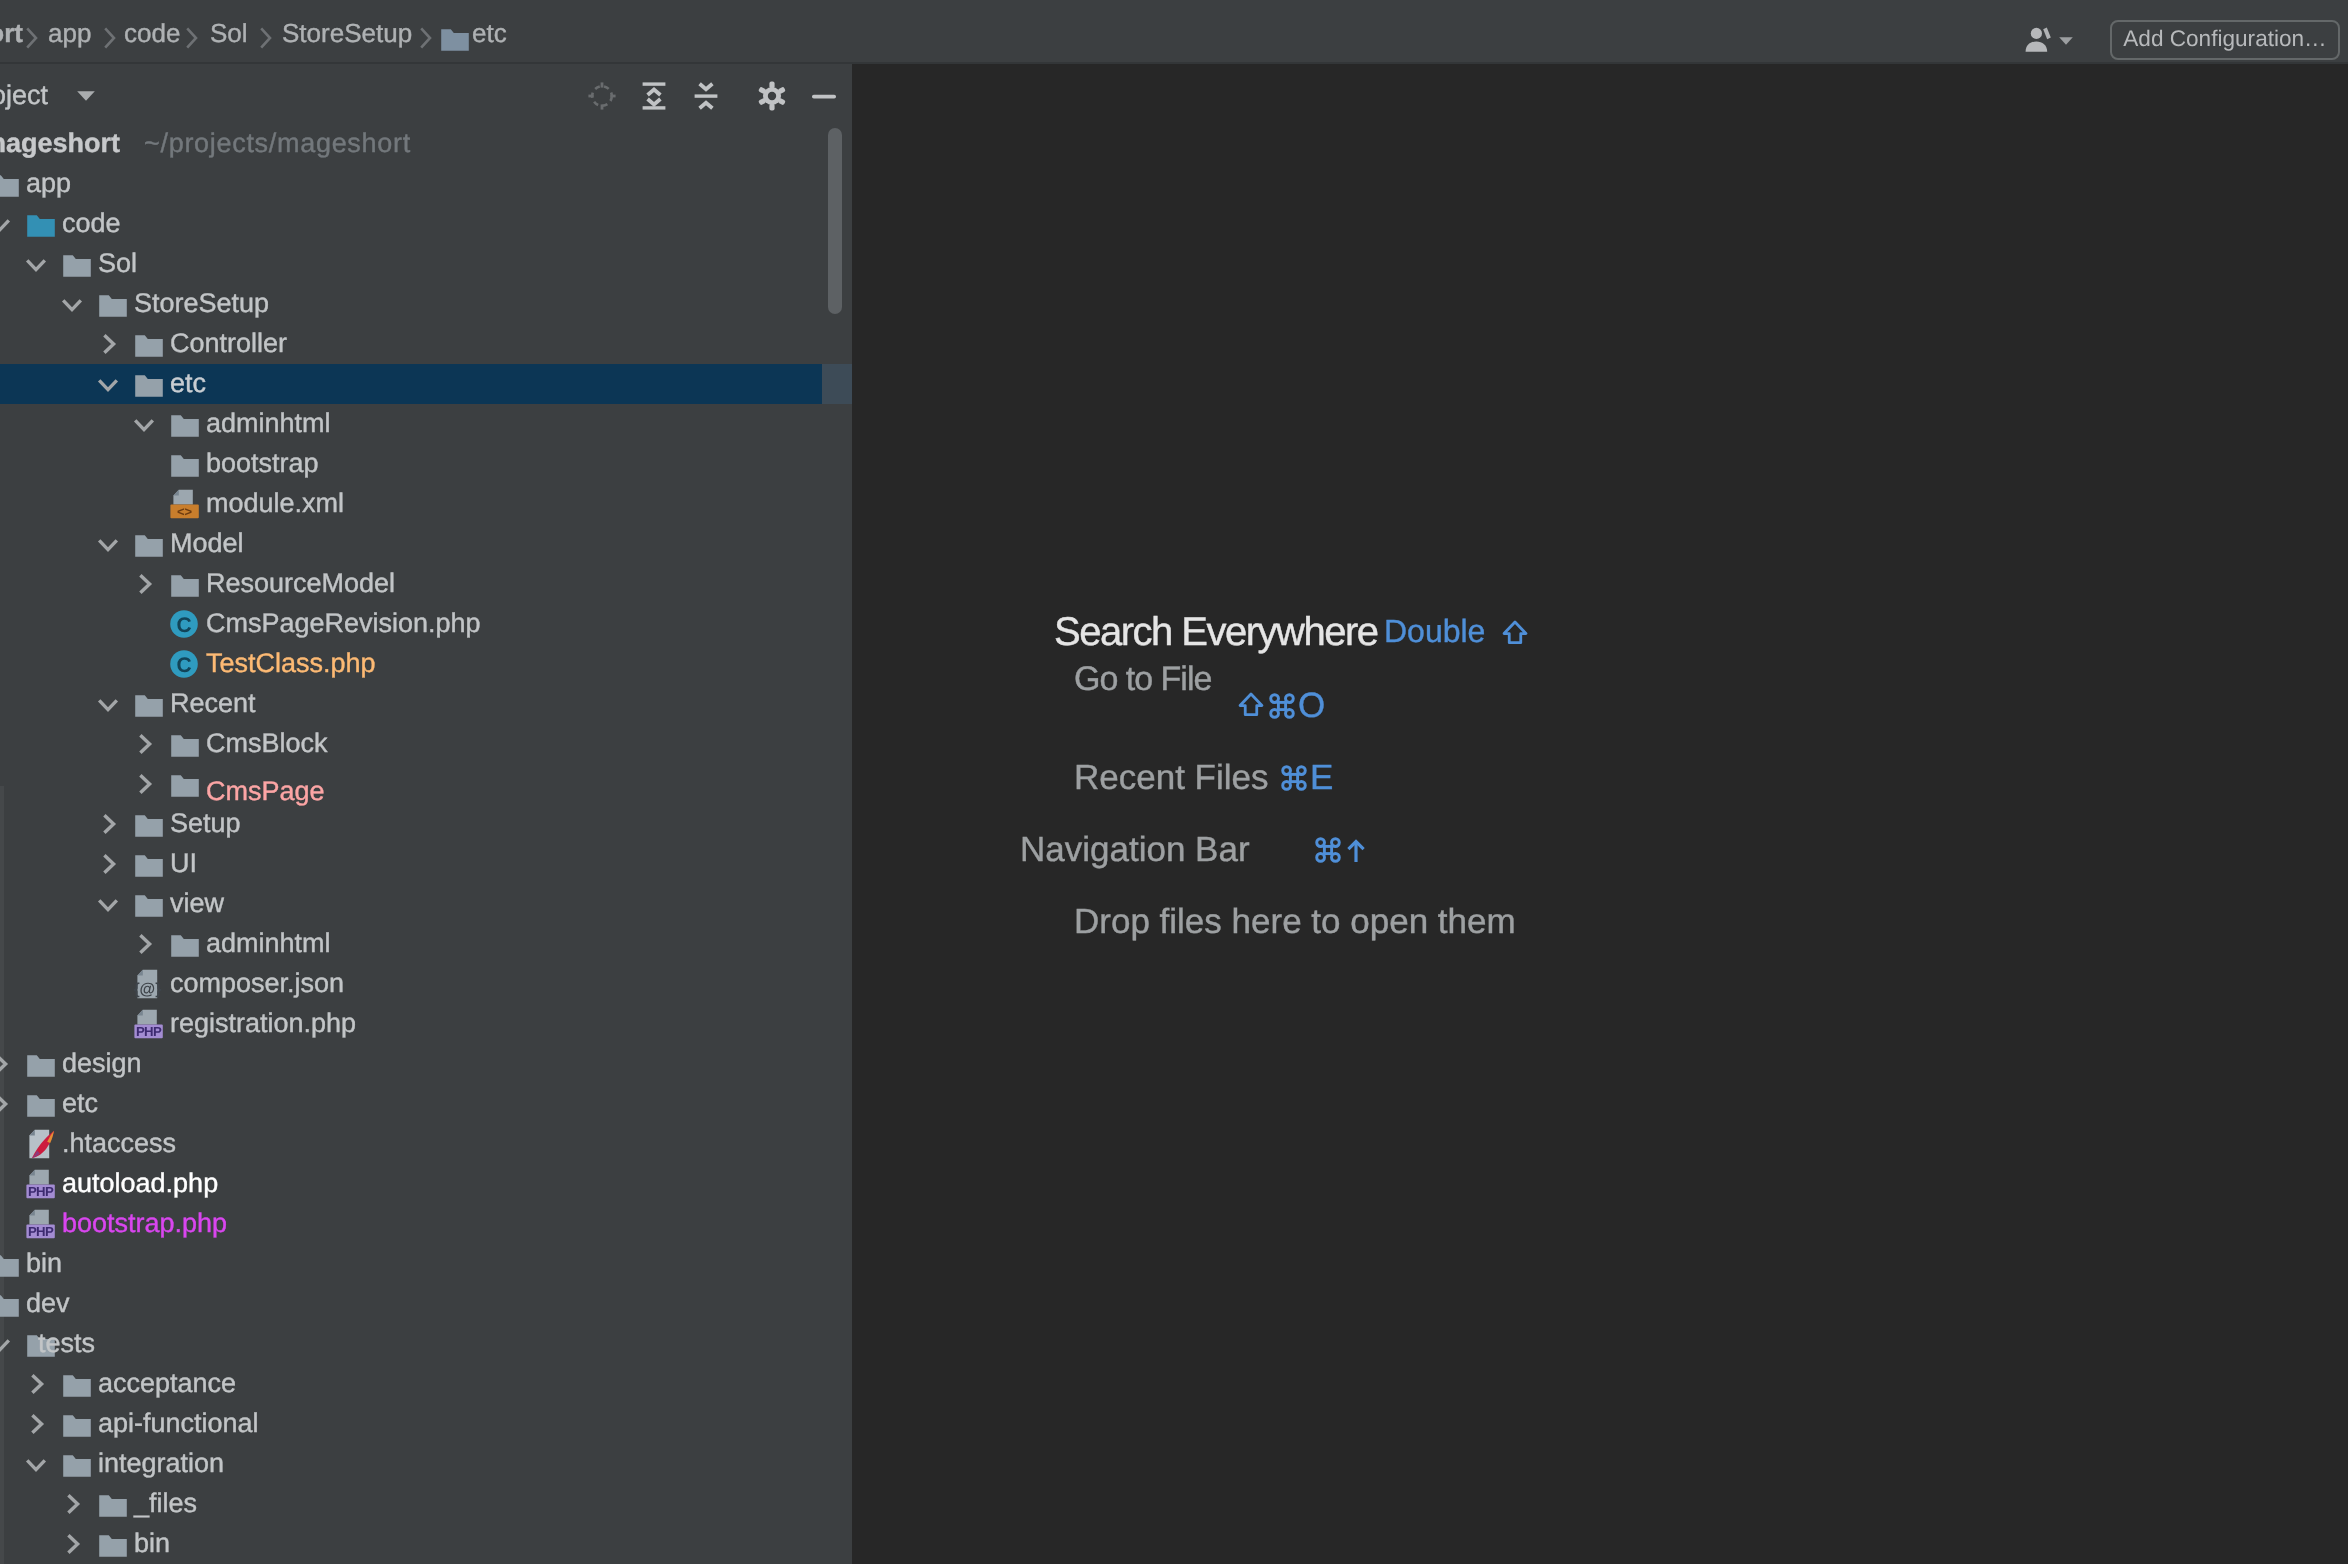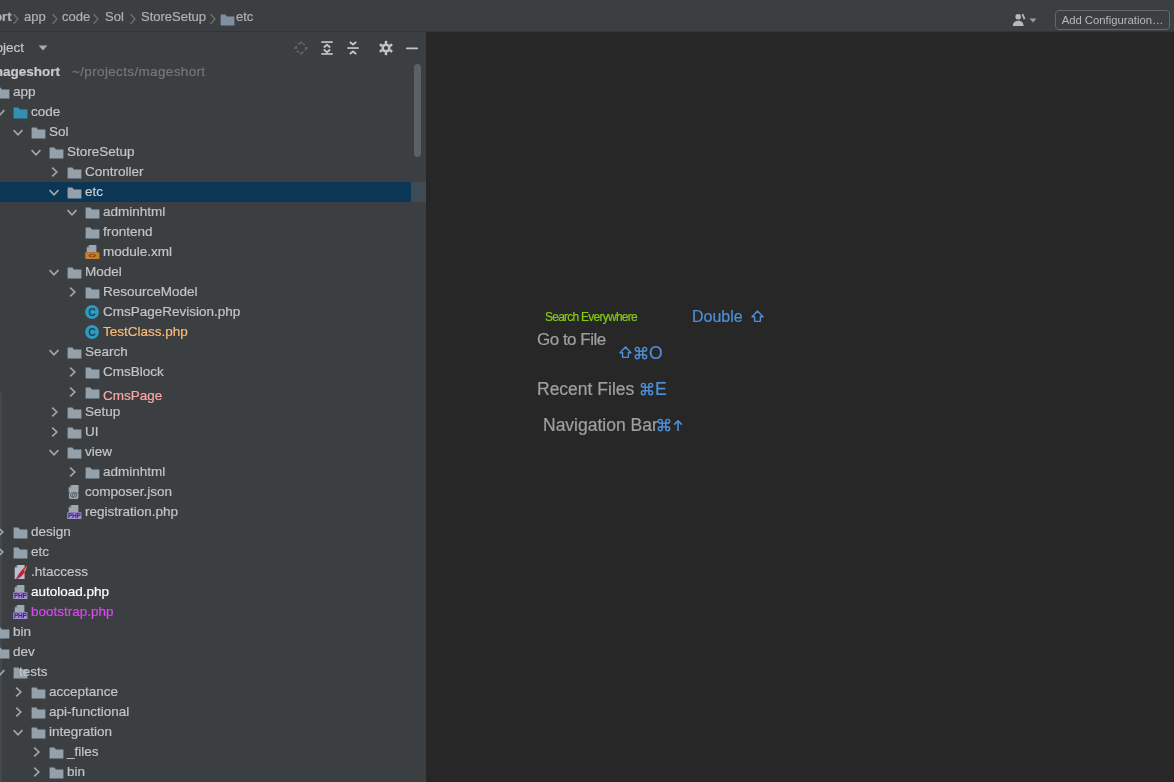--- a/index.html
+++ b/index.html
@@ -134,21 +134,21 @@
       <svg style="position:absolute;left:63.5px;top:204px" width="16" height="16" viewBox="0 0 16 16">
         <polyline points="3.6,6.2 8,10.8 12.4,6.2" fill="none" stroke="#a3a6a8" stroke-width="1.7"></polyline>
       </svg>
       <svg style="position:absolute;left:84.5px;top:206px" width="15" height="13" viewBox="0 0 15 13">
         <path d="M0.6 12.4 V1.6 H5.4 L6.9 3.5 H14.4 V12.4 Z" fill="#95a1aa"></path>
       </svg>
       <span style="position:absolute;left:103.0px;top:202px;line-height:20px;color:#c2c5c7">adminhtml</span>
       <svg style="position:absolute;left:84.5px;top:226px" width="15" height="13" viewBox="0 0 15 13">
         <path d="M0.6 12.4 V1.6 H5.4 L6.9 3.5 H14.4 V12.4 Z" fill="#95a1aa"></path>
       </svg>
-      <span style="position:absolute;left:103.0px;top:222px;line-height:20px;color:#c2c5c7">frontend</span>
+      <span style="position:absolute;left:103.0px;top:222px;line-height:20px;color:#c2c5c7">bootstrap</span>
       <svg style="position:absolute;left:84.5px;top:244px" width="15" height="16" viewBox="0 0 15 16">
         <path d="M4.4 0.9 H11.4 V8.3 H1.7 V3.7 Z" fill="#9ca7af"></path>
         <polygon points="4.4,0.9 4.4,3.7 1.7,3.7" fill="#788590"></polygon>
         <rect x="0.2" y="8.3" width="14.2" height="6.8" rx="0.5" fill="#c97e2c"></rect>
         <text x="7.3" y="14" font-family="Liberation Sans" font-size="6.5" font-weight="bold" fill="#6e3c10" text-anchor="middle">&lt;&gt;</text>
       </svg>
       <span style="position:absolute;left:103.0px;top:242px;line-height:20px;color:#c2c5c7">module.xml</span>
       <svg style="position:absolute;left:45.5px;top:264px" width="16" height="16" viewBox="0 0 16 16">
         <polyline points="3.6,6.2 8,10.8 12.4,6.2" fill="none" stroke="#a3a6a8" stroke-width="1.7"></polyline>
       </svg>
@@ -172,21 +172,21 @@
         <circle cx="7" cy="7" r="6.9" fill="#2f9bbf"></circle>
         <text x="7" y="10.8" font-family="Liberation Sans" font-size="10.5" font-weight="bold" fill="#124458" text-anchor="middle">C</text>
       </svg>
       <span style="position:absolute;left:103.0px;top:322px;line-height:20px;color:#fdba74">TestClass.php</span>
       <svg style="position:absolute;left:45.5px;top:344px" width="16" height="16" viewBox="0 0 16 16">
         <polyline points="3.6,6.2 8,10.8 12.4,6.2" fill="none" stroke="#a3a6a8" stroke-width="1.7"></polyline>
       </svg>
       <svg style="position:absolute;left:66.5px;top:346px" width="15" height="13" viewBox="0 0 15 13">
         <path d="M0.6 12.4 V1.6 H5.4 L6.9 3.5 H14.4 V12.4 Z" fill="#95a1aa"></path>
       </svg>
-      <span style="position:absolute;left:85.0px;top:342px;line-height:20px;color:#c2c5c7">Search</span>
+      <span style="position:absolute;left:85.0px;top:342px;line-height:20px;color:#c2c5c7">Recent</span>
       <svg style="position:absolute;left:63.5px;top:364px" width="16" height="16" viewBox="0 0 16 16">
         <polyline points="6.2,3.6 10.8,8 6.2,12.4" fill="none" stroke="#a3a6a8" stroke-width="1.7"></polyline>
       </svg>
       <svg style="position:absolute;left:84.5px;top:366px" width="15" height="13" viewBox="0 0 15 13">
         <path d="M0.6 12.4 V1.6 H5.4 L6.9 3.5 H14.4 V12.4 Z" fill="#95a1aa"></path>
       </svg>
       <span style="position:absolute;left:103.0px;top:362px;line-height:20px;color:#c2c5c7">CmsBlock</span>
       <svg style="position:absolute;left:63.5px;top:384px" width="16" height="16" viewBox="0 0 16 16">
         <polyline points="6.2,3.6 10.8,8 6.2,12.4" fill="none" stroke="#a3a6a8" stroke-width="1.7"></polyline>
       </svg>
@@ -318,21 +318,21 @@
         <polyline points="6.2,3.6 10.8,8 6.2,12.4" fill="none" stroke="#a3a6a8" stroke-width="1.7"></polyline>
       </svg>
       <svg style="position:absolute;left:48.5px;top:766px" width="15" height="13" viewBox="0 0 15 13">
         <path d="M0.6 12.4 V1.6 H5.4 L6.9 3.5 H14.4 V12.4 Z" fill="#95a1aa"></path>
       </svg>
       <span style="position:absolute;left:67.0px;top:762px;line-height:20px;color:#c2c5c7">bin</span>
 
     <div style="position:absolute;left:414px;top:64px;width:7px;height:93px;border-radius:3.5px;background:#5d6164"></div>
   </div>
 
-  <span style="position:absolute;left:545px;top:317px;transform:translateY(-50%);font-size:12px;color:#84cc16;white-space:nowrap;letter-spacing:-0.75px">Search Everywhere</span>
+  <span style="position:absolute;left:527px;top:317px;transform:translateY(-50%);font-size:20px;color:#e5e5e5;white-space:nowrap;letter-spacing:-0.75px">Search Everywhere</span>
     <span style="position:absolute;left:692px;top:317px;transform:translateY(-50%);font-size:16px;color:#4f8fd8;white-space:nowrap">Double</span>
     <svg style="position:absolute;left:751px;top:310px" width="13" height="13" viewBox="0 0 14 14">
       <path d="M7 1.1 L12.9 7.3 H10.1 V12.2 H3.9 V7.3 H1.1 Z" fill="none" stroke="#4f8fd8" stroke-width="1.5" stroke-linejoin="round"></path>
     </svg>
     <span style="position:absolute;left:537px;top:340px;transform:translateY(-50%);font-size:17px;color:#9da0a2;white-space:nowrap;letter-spacing:-0.5px">Go to File</span>
     <svg style="position:absolute;left:619px;top:346px" width="13" height="13" viewBox="0 0 14 14">
       <path d="M7 1.1 L12.9 7.3 H10.1 V12.2 H3.9 V7.3 H1.1 Z" fill="none" stroke="#4f8fd8" stroke-width="1.5" stroke-linejoin="round"></path>
     </svg>
     <svg style="position:absolute;left:634px;top:346px" width="14" height="14" viewBox="0 0 14 14">
       <g fill="none" stroke="#4f8fd8" stroke-width="1.45">
@@ -348,29 +348,30 @@
     <svg style="position:absolute;left:640px;top:382px" width="14" height="14" viewBox="0 0 14 14">
       <g fill="none" stroke="#4f8fd8" stroke-width="1.45">
         <circle cx="3.3" cy="3.3" r="1.95"></circle>
         <circle cx="10.7" cy="3.3" r="1.95"></circle>
         <circle cx="3.3" cy="10.7" r="1.95"></circle>
         <circle cx="10.7" cy="10.7" r="1.95"></circle>
         <rect x="5.2" y="5.2" width="3.6" height="3.6"></rect>
       </g>
     </svg>
     <span style="position:absolute;left:655px;top:389px;transform:translateY(-50%);font-size:17.5px;color:#4f8fd8;white-space:nowrap">E</span>
-    <span style="position:absolute;left:543px;top:425px;transform:translateY(-50%);font-size:17.5px;color:#9da0a2;white-space:nowrap">Navigation Bar</span>
+    <span style="position:absolute;left:510px;top:425px;transform:translateY(-50%);font-size:17.5px;color:#9da0a2;white-space:nowrap">Navigation Bar</span>
     <svg style="position:absolute;left:657px;top:418px" width="14" height="14" viewBox="0 0 14 14">
       <g fill="none" stroke="#4f8fd8" stroke-width="1.45">
         <circle cx="3.3" cy="3.3" r="1.95"></circle>
         <circle cx="10.7" cy="3.3" r="1.95"></circle>
         <circle cx="3.3" cy="10.7" r="1.95"></circle>
         <circle cx="10.7" cy="10.7" r="1.95"></circle>
         <rect x="5.2" y="5.2" width="3.6" height="3.6"></rect>
       </g>
     </svg>
     <svg style="position:absolute;left:671px;top:418px" width="14" height="14" viewBox="0 0 14 14">
       <g fill="none" stroke="#4f8fd8" stroke-width="1.6">
         <line x1="7" y1="3" x2="7" y2="13"></line>
         <polyline points="3.2,6.6 7,2.8 10.8,6.6"></polyline>
       </g>
     </svg>
+    <span style="position:absolute;left:537px;top:461px;transform:translateY(-50%);font-size:17.5px;color:#9da0a2;white-space:nowrap">Drop files here to open them</span>
 </div>
 
 </body></html>

